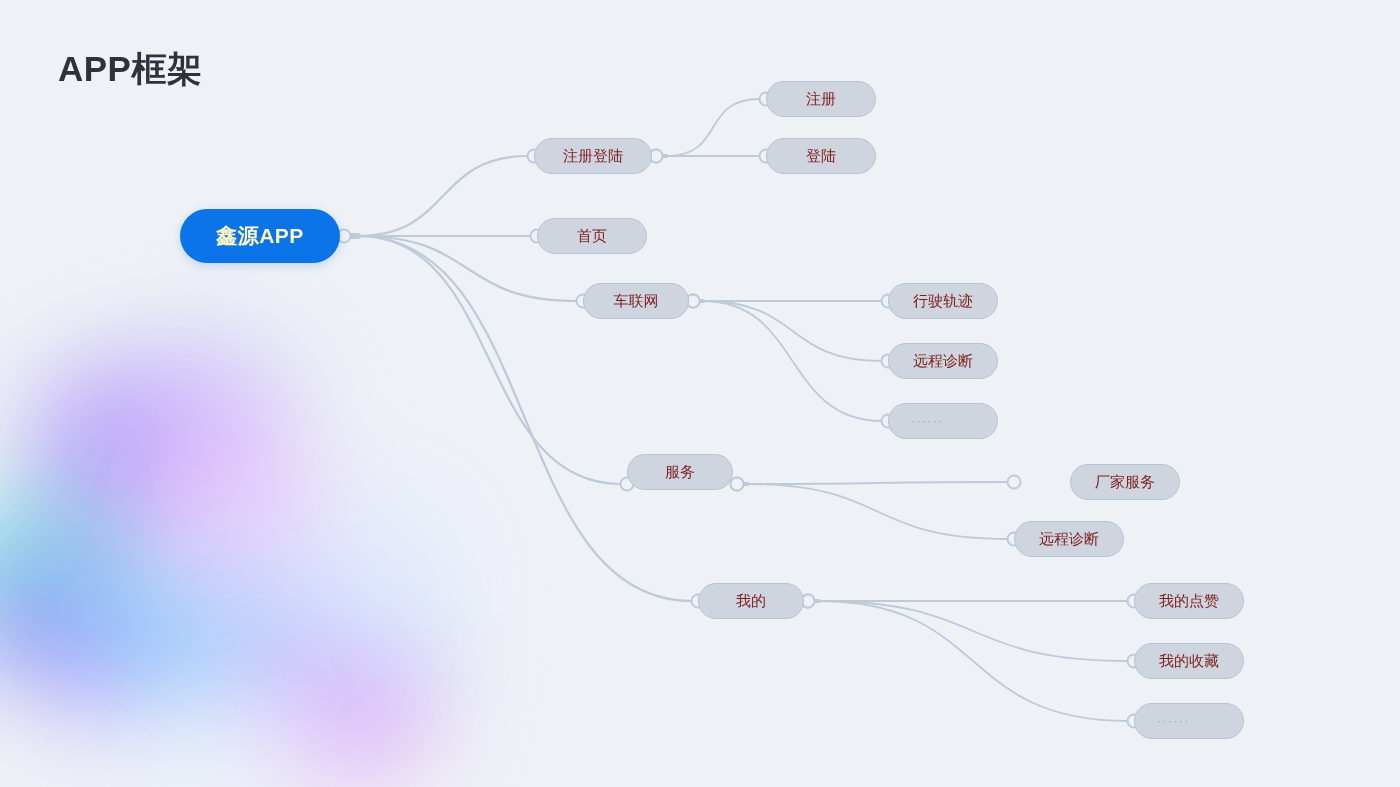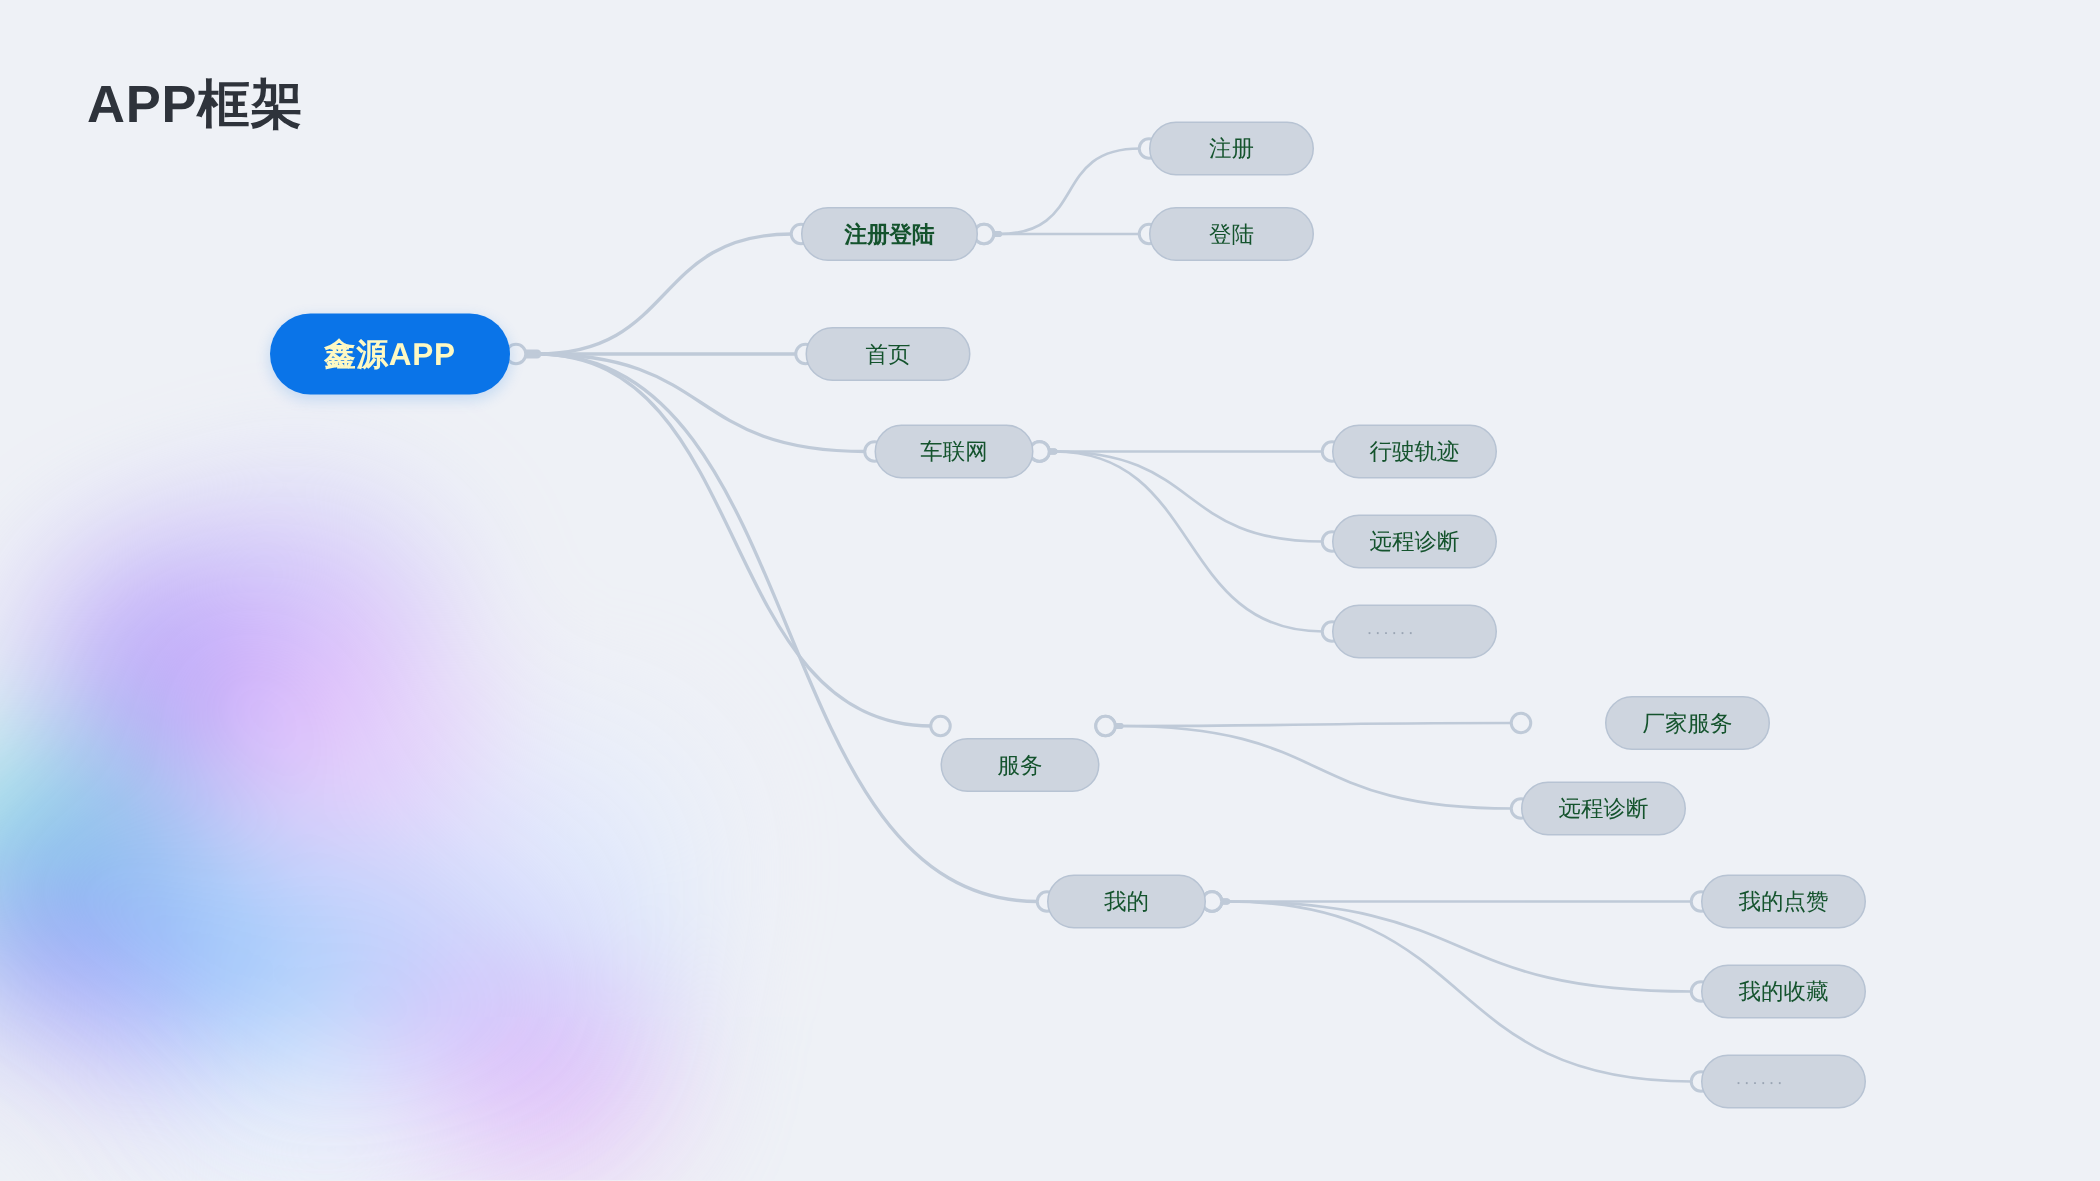--- a/index.html
+++ b/index.html
@@ -68,21 +68,21 @@
   
   .node {
     position: absolute;
     box-sizing: border-box;
     display: flex;
     align-items: center;
     justify-content: center;
     border-radius: 999px;
     border: 1px solid #b7c3d3;
     background: #ced5df;
-    color: #14532d;
+    color: #7f1d1d;
     font-size: 15px;
     white-space: nowrap;
     user-select: none;
   }
   .node.ellipsis {
     justify-content: flex-start;
     padding-left: 22px;
     font-size: 12px;
     letter-spacing: 1.5px;
     color: #9aa5b4;
@@ -171,30 +171,30 @@
       <path d="M 818 601 C 988.5 601, 957.5 721, 1128 721" fill="none" stroke="#bfcad8" stroke-width="1.8" stroke-linecap="round"></path>
       <circle cx="1134" cy="721" r="6.5" fill="#eef1f6" stroke="#bfcad8" stroke-width="2"></circle>
     </svg>
 
   <div id="page-title">APP框架</div>
 
   <div id="nodes">
       <div class="node root" style="left: 180px; top: 209px; width: 160px; height: 54px;">
         <span>鑫源APP</span>
       </div>
-      <div class="node" style="left: 534px; top: 138px; width: 118px; height: 36px; font-weight: bold;">
+      <div class="node" style="left: 534px; top: 138px; width: 118px; height: 36px;">
         <span>注册登陆</span>
       </div>
       <div class="node" style="left: 537px; top: 218px; width: 110px; height: 36px;">
         <span>首页</span>
       </div>
       <div class="node" style="left: 583px; top: 283px; width: 106px; height: 36px; align-items: center;">
         <span>车联网</span>
       </div>
-      <div class="node" style="left: 627px; top: 492px; width: 106px; height: 36px;">
+      <div class="node" style="left: 627px; top: 454px; width: 106px; height: 36px;">
         <span>服务</span>
       </div>
       <div class="node" style="left: 698px; top: 583px; width: 106px; height: 36px;">
         <span>我的</span>
       </div>
       <div class="node" style="left: 766px; top: 81px; width: 110px; height: 36px;">
         <span>注册</span>
       </div>
       <div class="node" style="left: 766px; top: 138px; width: 110px; height: 36px;">
         <span>登陆</span>

